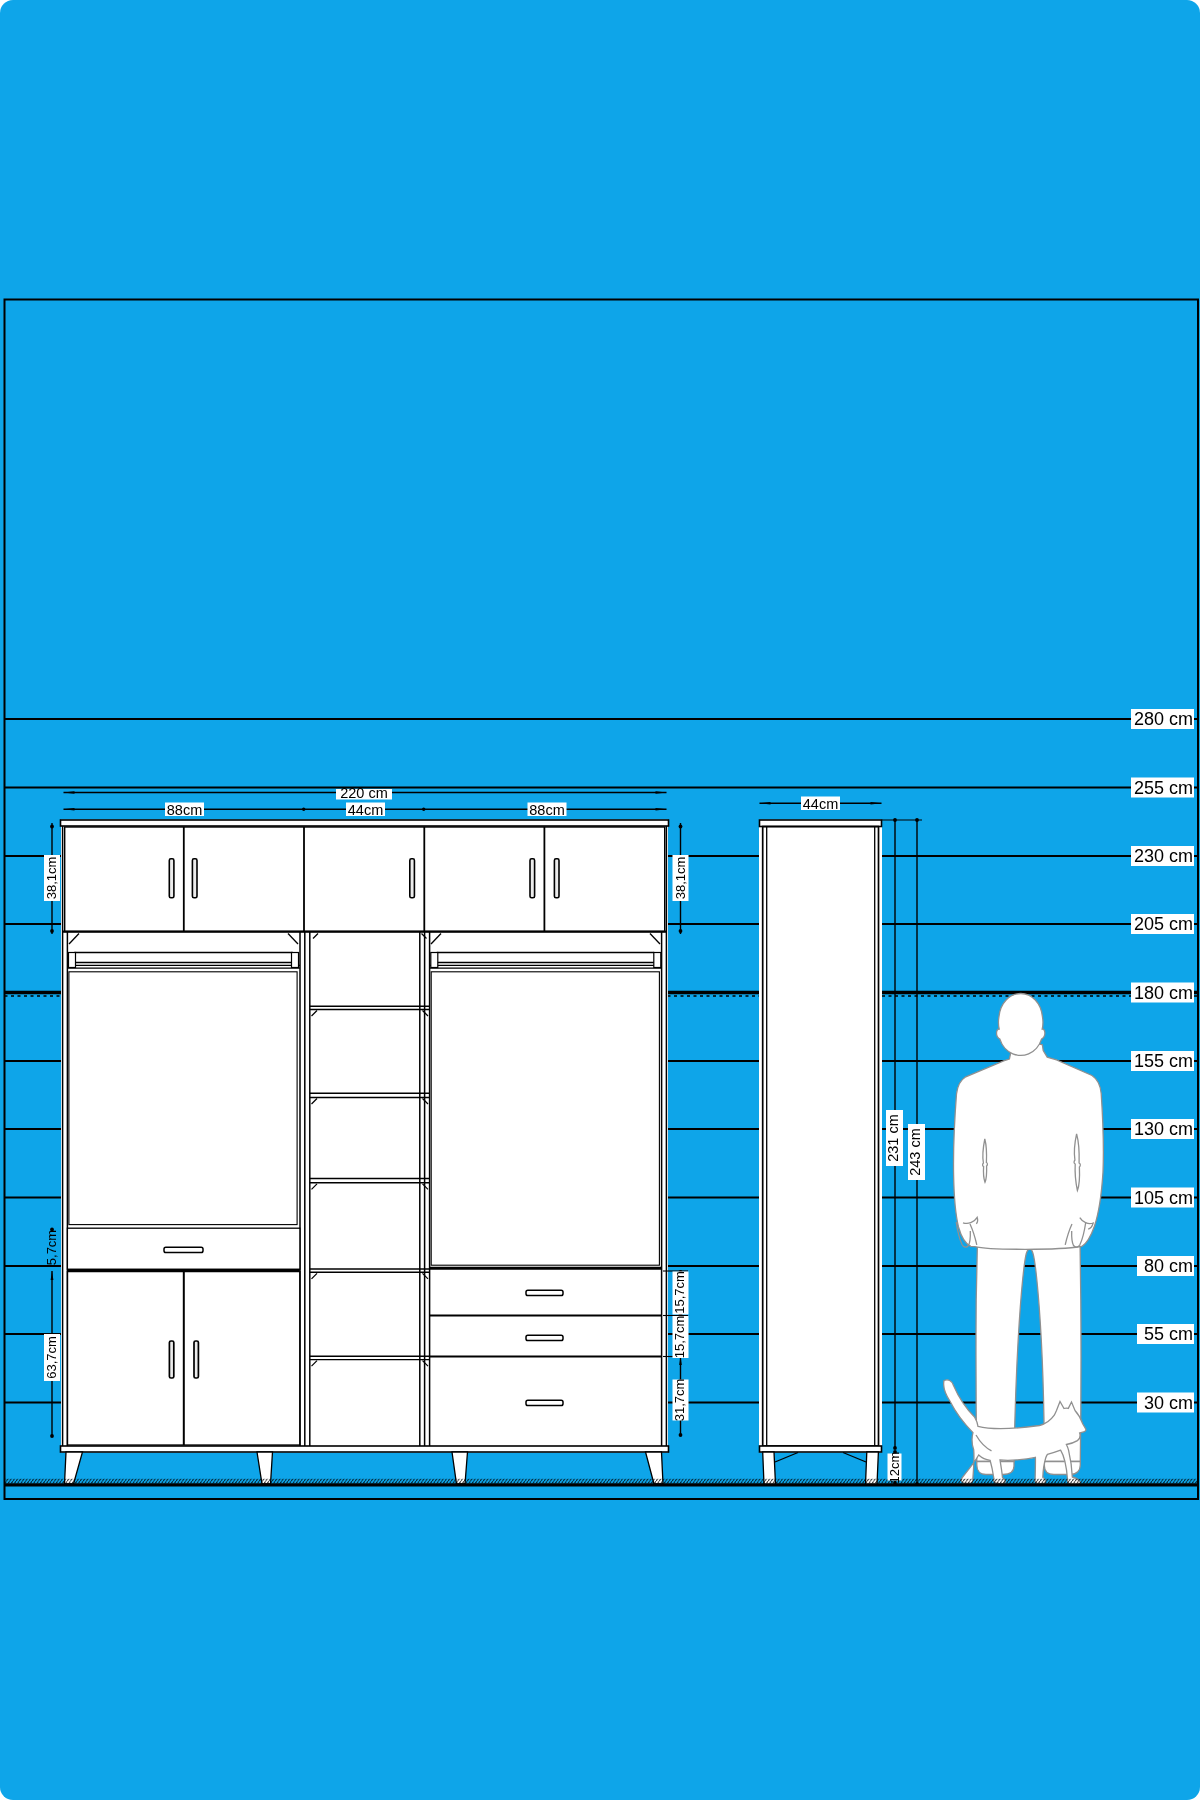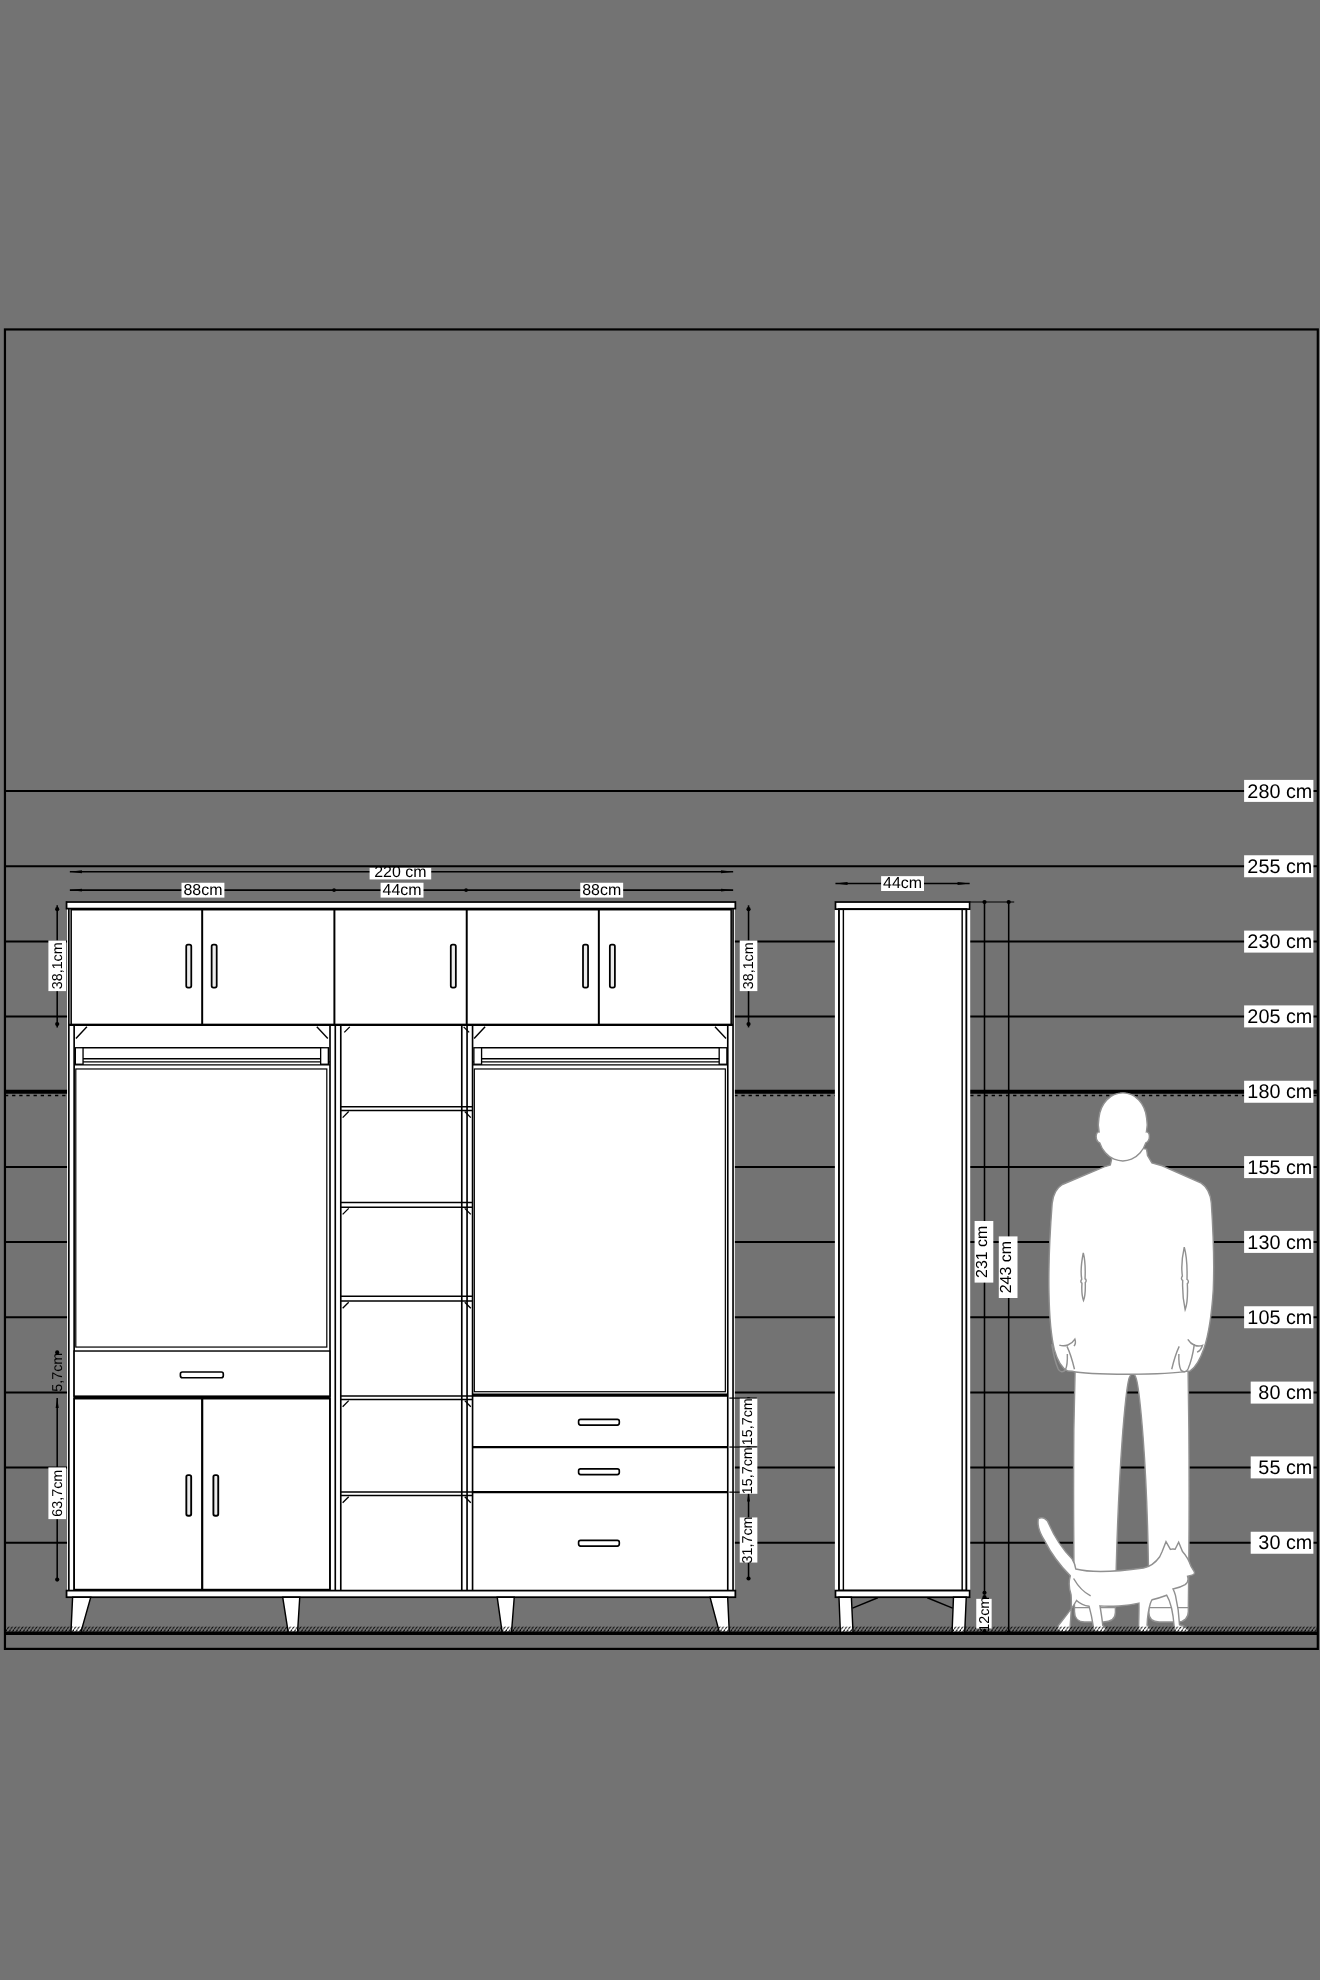--- a/index.html
+++ b/index.html
@@ -1,16 +1,16 @@
 <!DOCTYPE html>
 <html><head>
 <meta charset="utf-8">
 <style>
   html,body{margin:0;padding:0;background:#ffffff;}
-  #page{width:1200px;height:1800px;position:relative;background:#737373;font-family:"Liberation Sans", sans-serif;}
+  #page{width:1200px;height:1800px;position:relative;background:#0ea5e9;font-family:"Liberation Sans", sans-serif;border-radius:13px;}
   svg{position:absolute;top:0;left:0;}
   text{font-family:"Liberation Sans", sans-serif;fill:#000;}
 </style>
 </head>
 <body>
 <div id="page">
 <svg width="1200" height="1800" viewBox="0 0 1200 1800">
 <defs>
   <pattern id="ghatch" width="3.2" height="4.6" patternUnits="userSpaceOnUse">
     <path d="M-0.5,5.1 L3.7,-0.5" stroke="#000" stroke-width="0.9" fill="none"></path>

